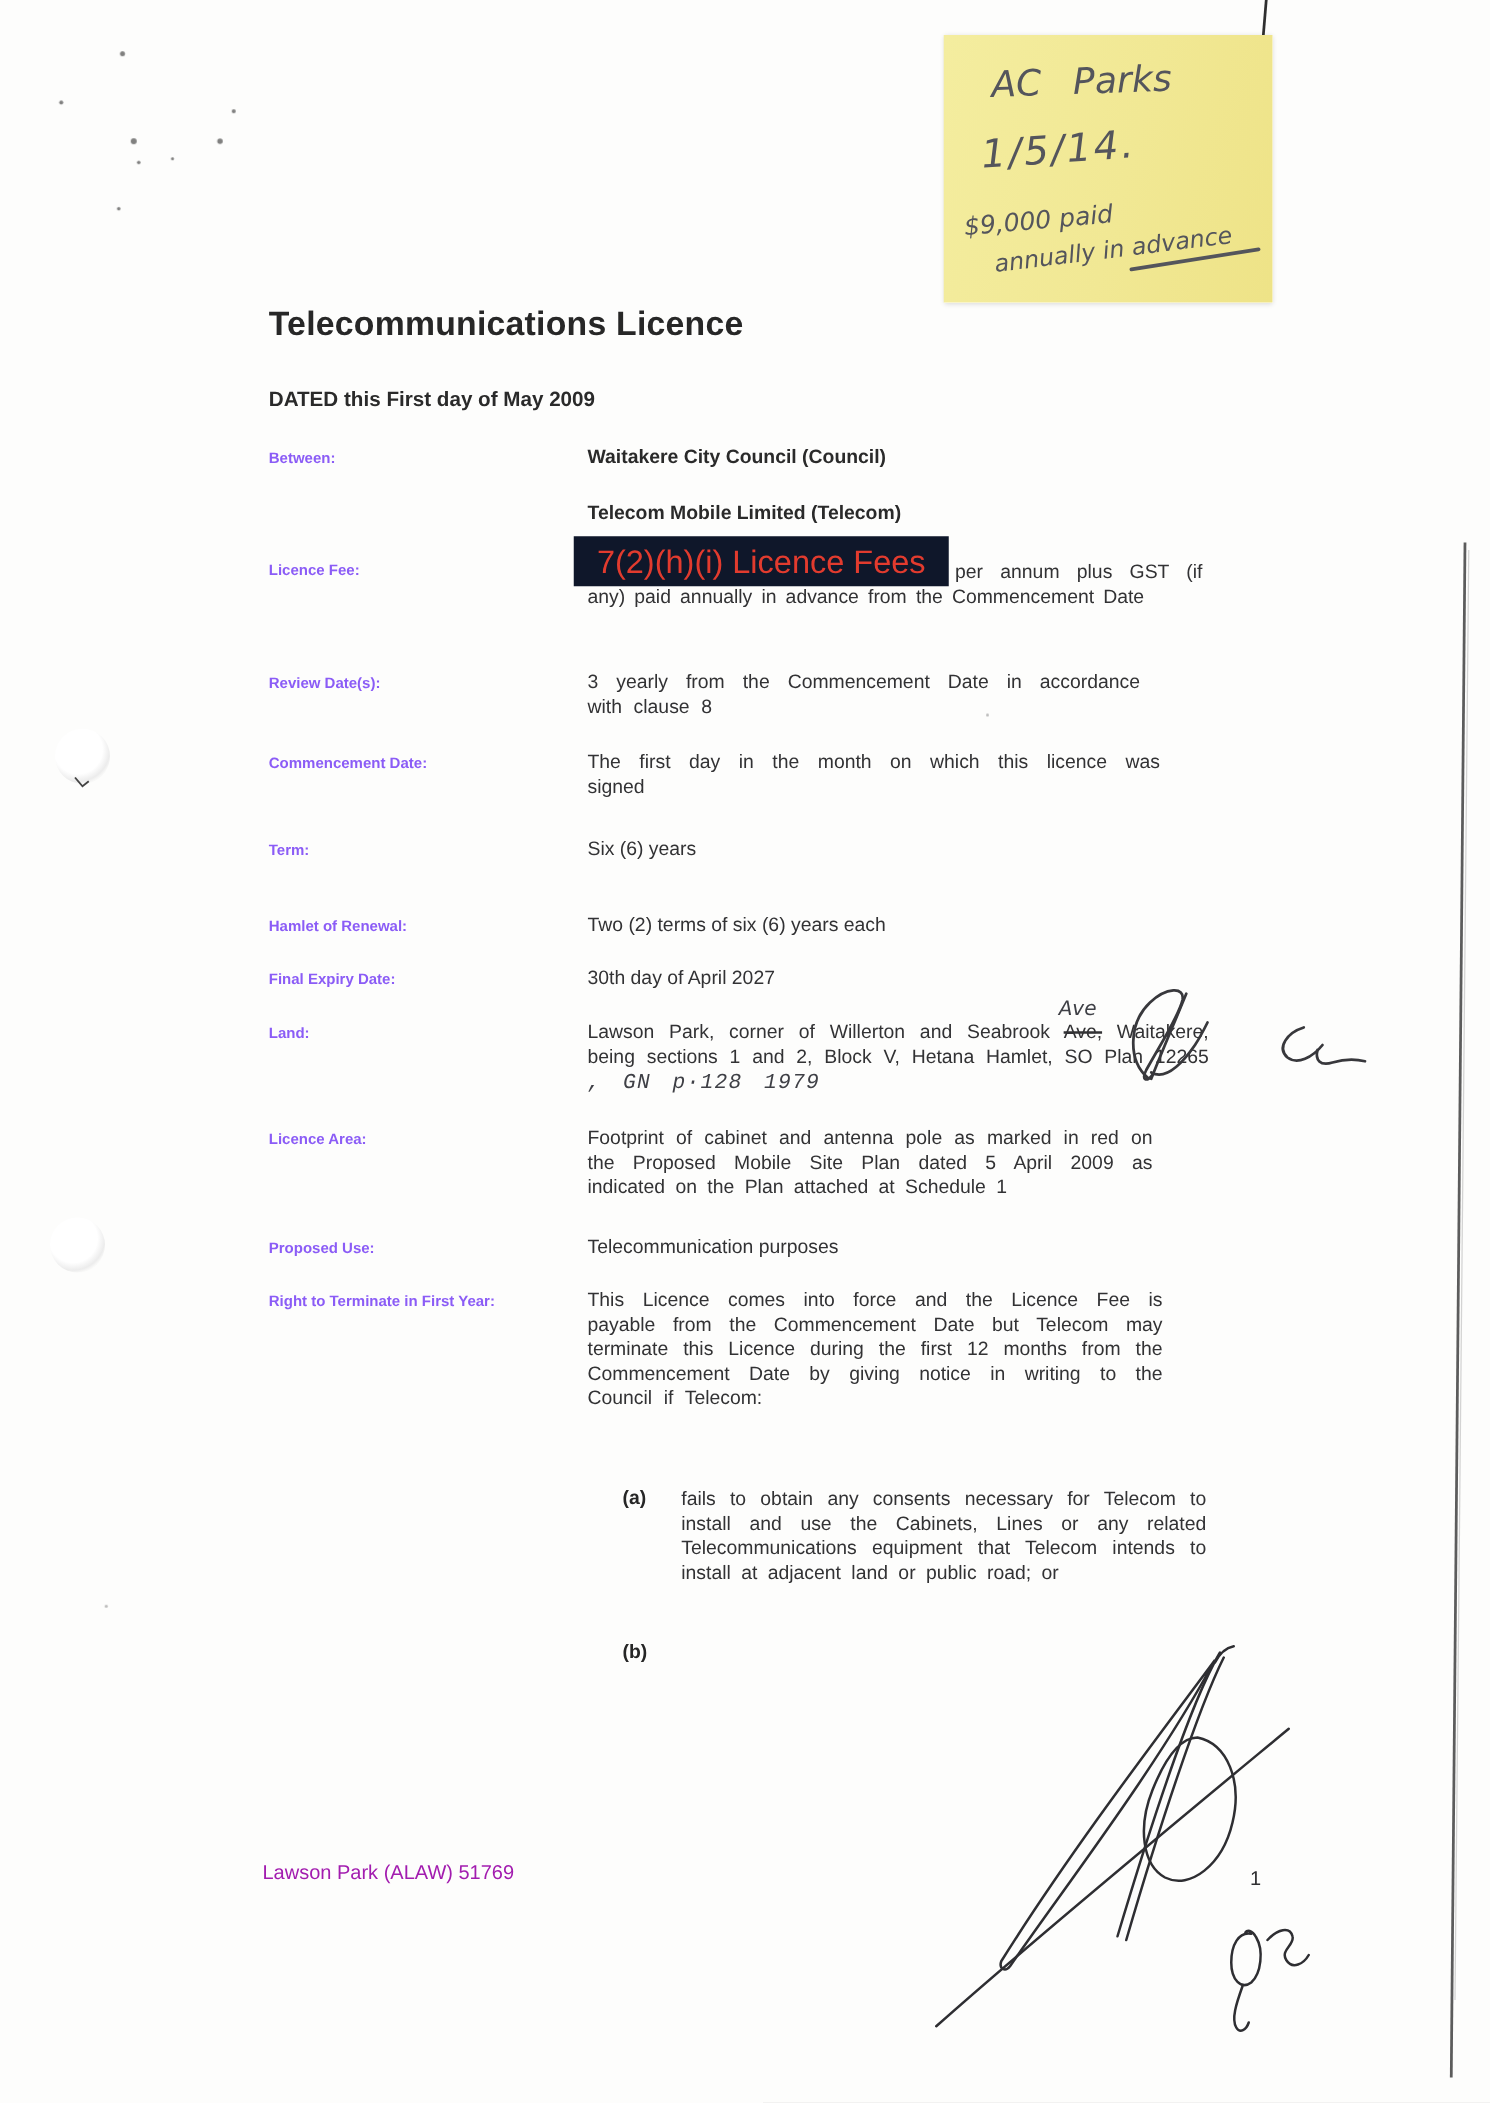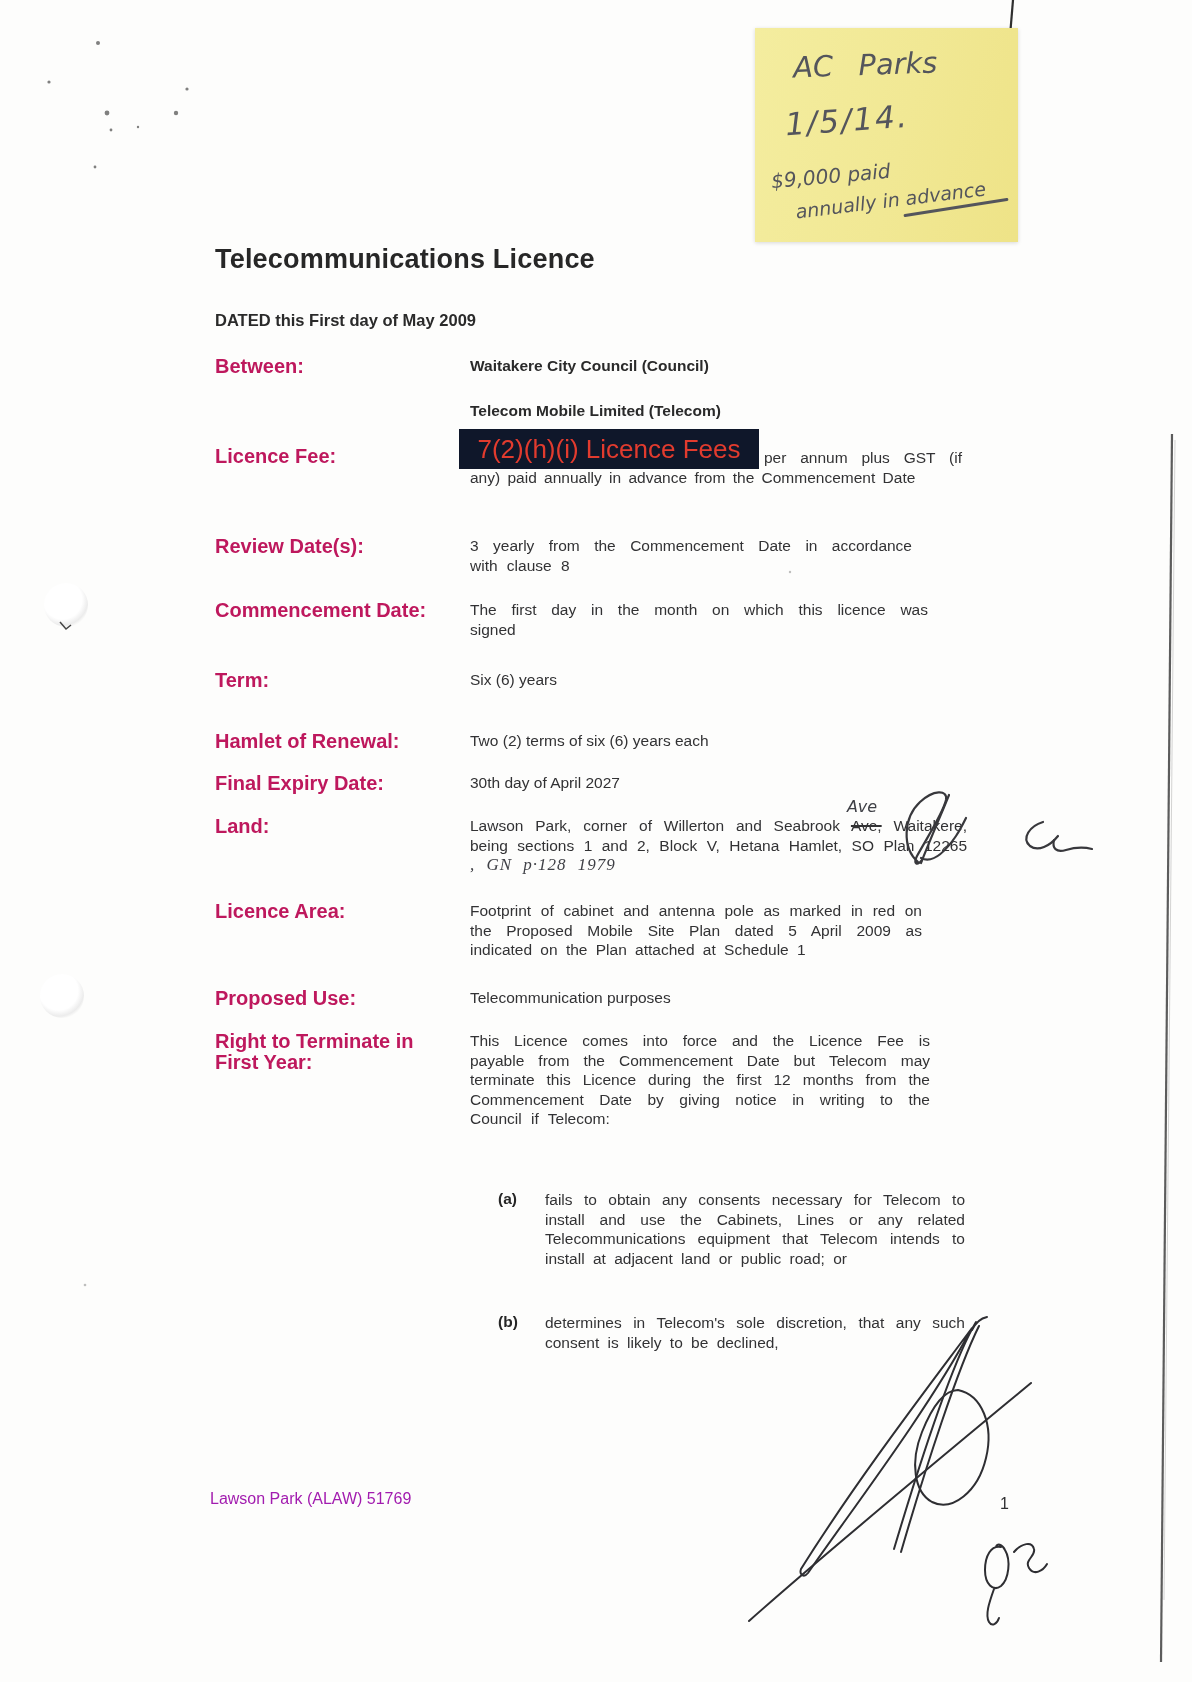--- a/index.html
+++ b/index.html
@@ -4,21 +4,21 @@
 <style>
   html,body{margin:0;padding:0;background:#e9e9e9;}
   .page{
     position:relative; width:1192px; height:1682px; margin:0 auto;
     background:#fdfdfc; overflow:hidden;
     font-family:"Liberation Sans", sans-serif; color:#323234;
   }
   
   .title{position:absolute; left:215px; top:244px; font-size:27px; font-weight:bold; color:#272727; letter-spacing:.2px;}
   .dated{position:absolute; left:215px; top:311px; font-size:16.5px; font-weight:bold; color:#2a2a2a;}
-  .lbl{position:absolute; left:215px; width:245px; font-weight:bold; font-size:20px; color:#be185d; line-height:21px;}
+  .lbl{position:absolute; left:215px; width:245px; font-weight:bold; font-size:12px; color:#8b5cf6; line-height:21px;}
   .val{position:absolute; left:470px; font-size:15.5px; line-height:19.5px; color:#323234;}
   .bold{font-weight:bold; color:#2a2a2a;}
   .just{text-align:justify;}
   
   .y-between{top:356px;} .y-party2{top:401px;}
   .y-fee{top:446px;}
   .y-review{top:536px;} .y-commence{top:600px;}
   .y-term{top:670px;} .y-renew{top:731px;} .y-expiry{top:773px;}
   .y-land{top:816px;} .y-area{top:901px;} .y-use{top:988px;} .y-rtt{top:1031px;}
   
@@ -42,21 +42,21 @@
   .ref{position:absolute; left:210px; top:1490px; font-size:16px; color:#a21caf;}
   .pagenum{position:absolute; left:1000px; top:1495px; font-size:16px; color:#303032;}
   
   .strike{text-decoration:line-through; text-decoration-thickness:2px; position:relative;}
   .above{
     position:absolute; left:-4px; top:-20px; text-decoration:none;
     font-family:"DejaVu Sans", sans-serif; font-style:italic;
     font-size:16px; color:#3f4046; white-space:nowrap;
   }
   .hand{
-    font-family:Liberation Serif, serif; font-style:italic;
+    font-family:Liberation Mono, monospace; font-style:italic;
     font-size:17px; color:#3f4046; letter-spacing:1px; word-spacing:6px;
   }
   
   .note{
     position:absolute; left:755px; top:28px; width:263px; height:214px;
     background:linear-gradient(105deg,#f4ed9f 0%,#f1e894 55%,#eee387 100%);
     box-shadow:0 1px 4px rgba(0,0,0,.15); z-index:5;
   }
   .hw{
     position:absolute; font-family:"DejaVu Sans", sans-serif; font-style:italic;
@@ -124,21 +124,20 @@
 
   <div class="lbl y-use">Proposed Use:</div>
   <div class="val y-use">Telecommunication purposes</div>
 
   <div class="lbl y-rtt">Right to Terminate in First Year:</div>
   <div class="val just y-rtt p-rtt">This Licence comes into force and the Licence Fee is payable from the Commencement Date but Telecom may terminate this Licence during the first 12 months from the Commencement Date by giving notice in writing to the Council if Telecom:</div>
 
   <div class="cm y-ca">(a)</div>
   <div class="ct y-ca">fails to obtain any consents necessary for Telecom to install and use the Cabinets, Lines or any related Telecommunications equipment that Telecom intends to install at adjacent land or public road; or</div>
   <div class="cm y-cb">(b)</div>
-  <div class="ct y-cb">determines in Telecom's sole discretion, that any such consent is likely to be declined,</div>
 
   <div class="ref">Lawson Park (ALAW) 51769</div>
   <div class="pagenum">1</div>
 
   <svg class="overlay" width="1192" height="1682" viewBox="0 0 1192 1682">
 
     <g fill="#565656" opacity="0.75">
       <circle cx="98" cy="43" r="2"></circle>
       <circle cx="49" cy="82" r="1.6"></circle>
       <circle cx="107" cy="113" r="2.4"></circle>

